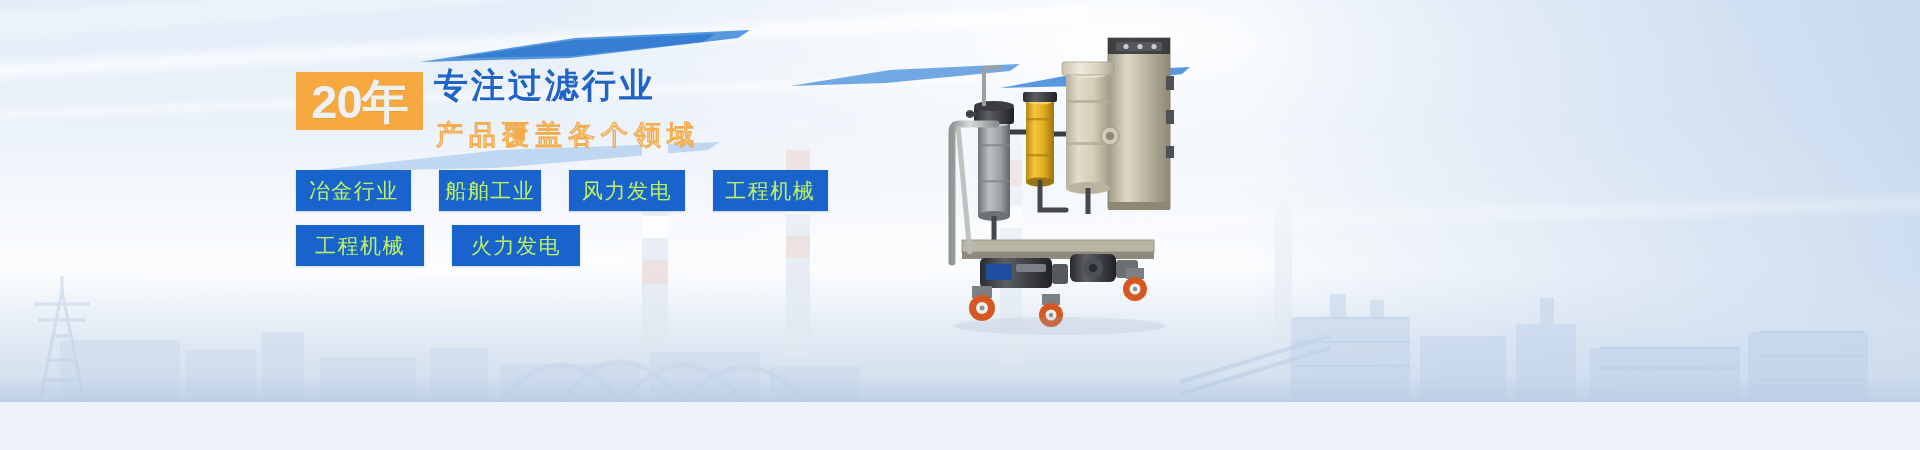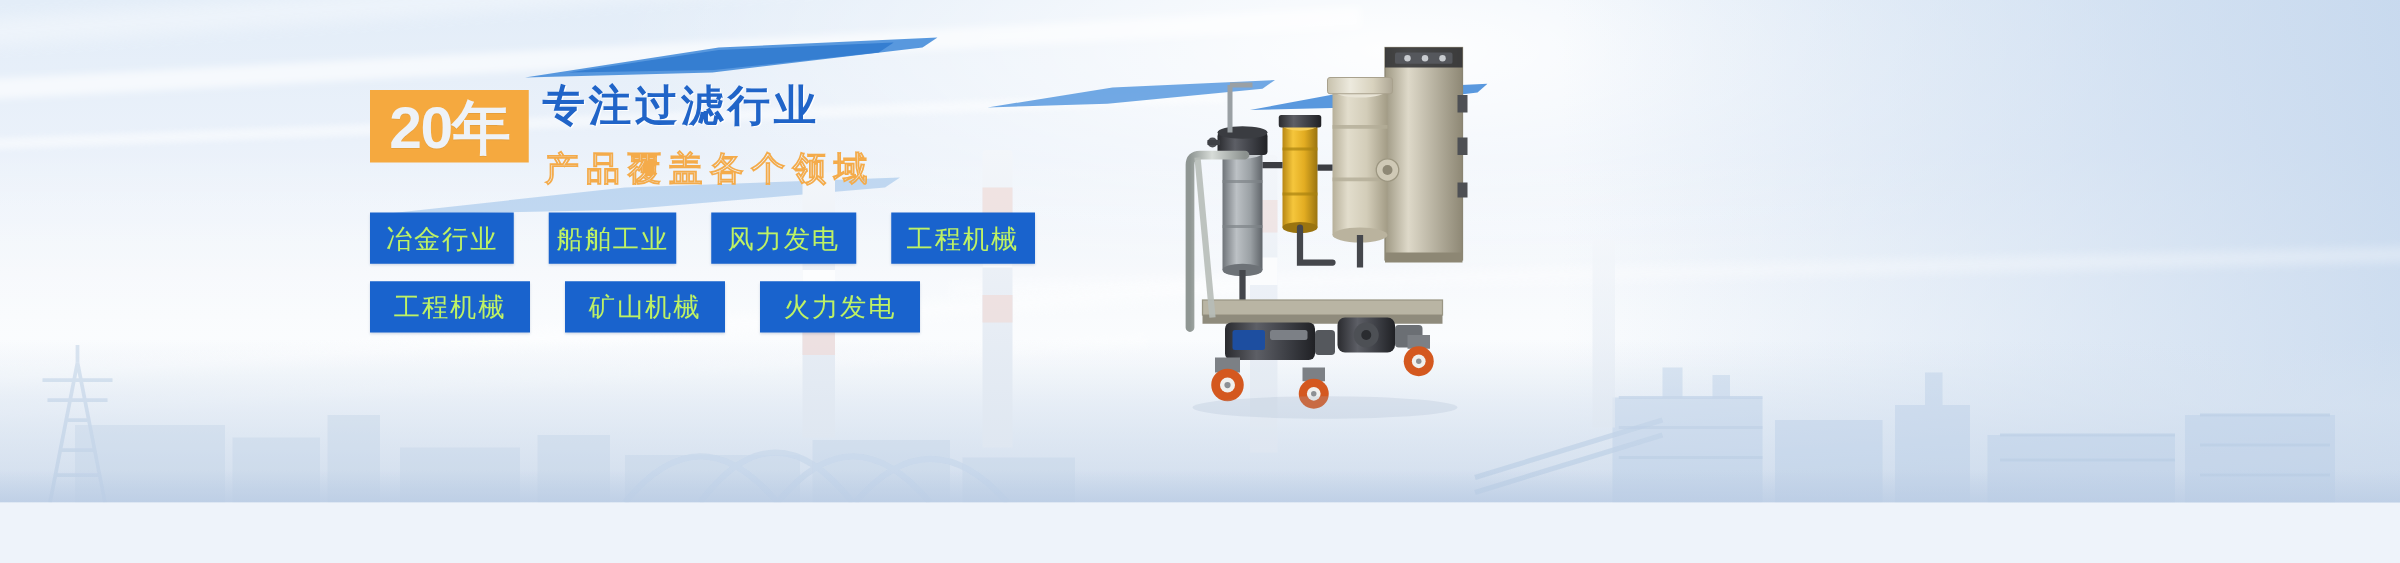--- a/index.html
+++ b/index.html
@@ -199,21 +199,20 @@
 
   <div class="tags">
     <div class="tag-row">
       <div class="tag w4">冶金行业</div>
       <div class="tag w3">船舶工业</div>
       <div class="tag w4">风力发电</div>
       <div class="tag w4">工程机械</div>
     </div>
     <div class="tag-row">
       <div class="tag w4">工程机械</div>
-      <div class="tag w4">矿山机械</div>
       <div class="tag w4">火力发电</div>
     </div>
   </div>
 
   <div class="machine">
     <svg width="300" height="330" viewBox="0 0 300 330">
       <defs>
         <linearGradient id="beige" x1="0" y1="0" x2="1" y2="0">
           <stop offset="0%" stop-color="#b7b09a"></stop>
           <stop offset="28%" stop-color="#e2ddcc"></stop>

